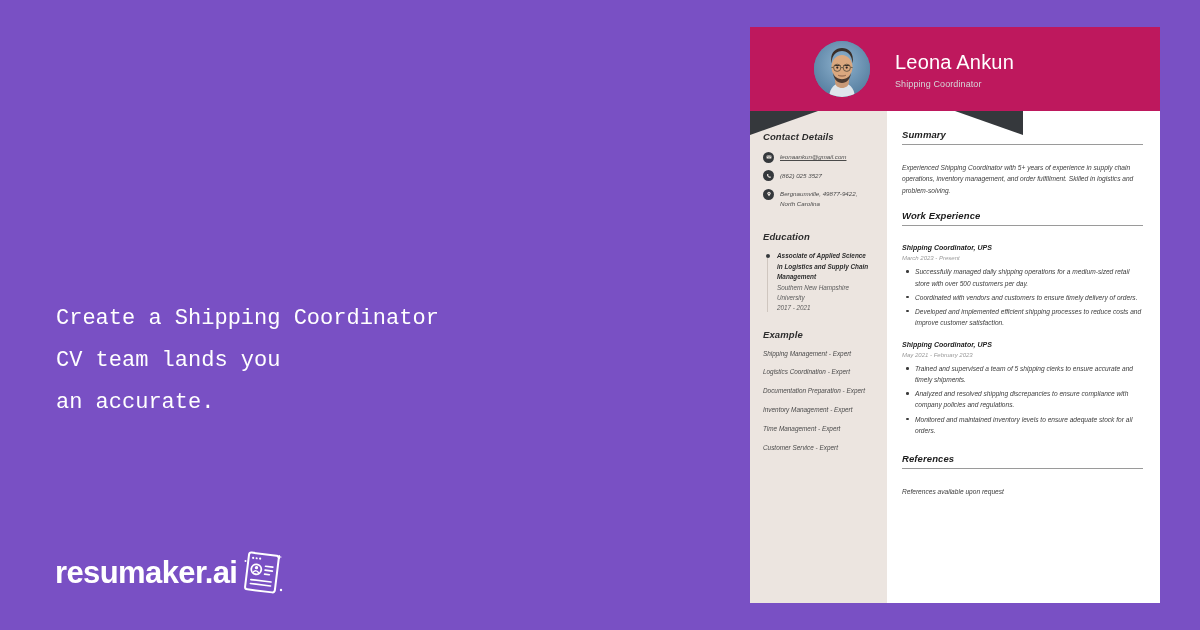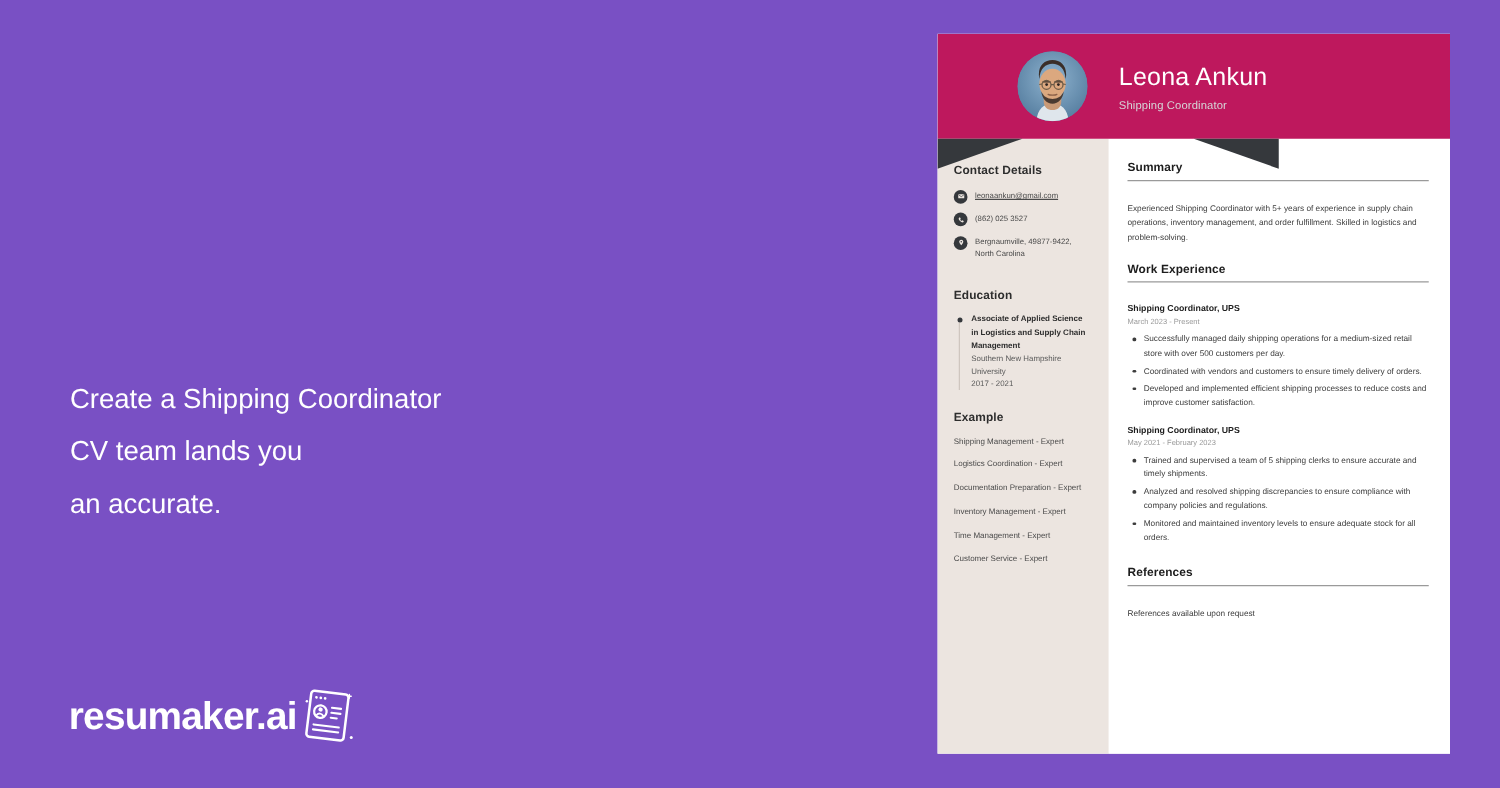--- a/index.html
+++ b/index.html
@@ -29,21 +29,21 @@
   }
   .promo-sub {
     position: absolute;
     left: 56px; top: 298px;
     width: 520px;
     font-size: 22px;
     font-weight: normal;
     line-height: 1.92;
     color: #ffffff;
   }
-  .promo-sub .ln { display: block; }
+  .promo-sub .ln { display: block; font-family: Liberation Mono, monospace; }
 
   
   .logo-wrap {
     position: absolute;
     left: 55px; top: 548px;
     display: flex;
     align-items: center;
     gap: 2px;
   }
   .logo-text {
@@ -98,21 +98,21 @@
     letter-spacing: 0.2px;
     line-height: 1.2;
   }
   .cv-role {
     font-size: 9px;
     color: #d6d7d9;
     margin-top: 5px;
     letter-spacing: 0.1px;
   }
 
-  .cv-body { display: flex; height: 492px; }
+  .cv-body { display: flex; height: 492px; font-style: italic; }
 
   
   .sidebar {
     width: 137px;
     background: #ece5e0;
     padding: 20px 14px 0 13px;
     flex: none;
   }
   .side-h {
     font-size: 9.5px;

